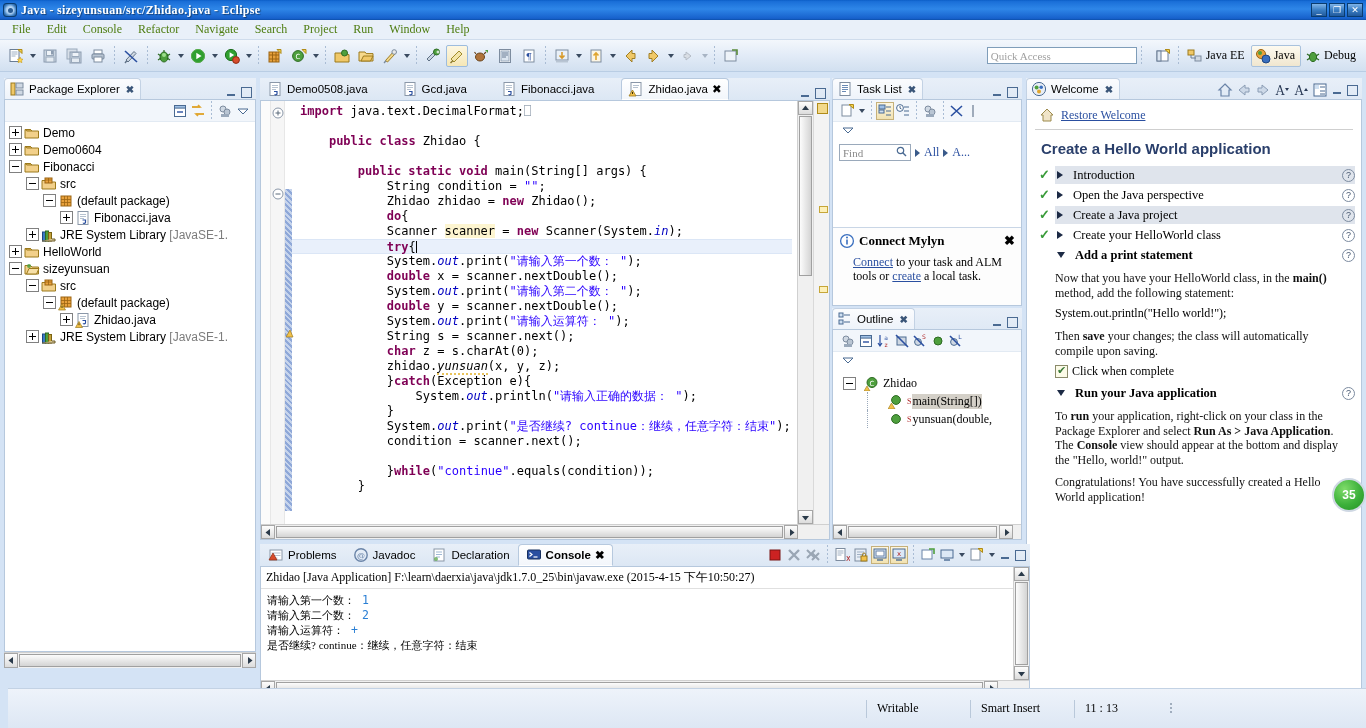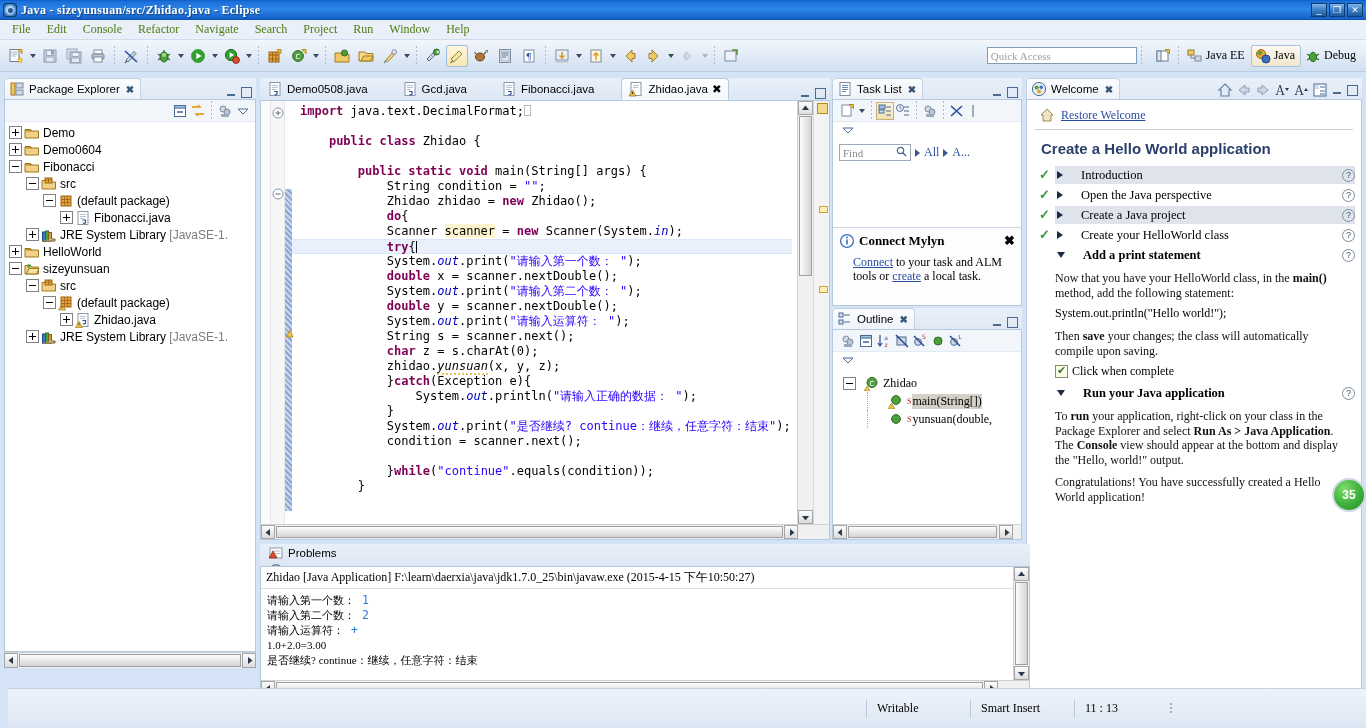--- a/index.html
+++ b/index.html
@@ -207,21 +207,21 @@
   
   #welcome { left: 1026px; top: 4px; right: 4px; bottom: 4px; }
   .wc-body { background:#fff; }
   .wc-restore { display:flex; align-items:center; gap:6px; padding: 7px 10px 6px 12px; }
   .wc-restore a { color:#2a4fa0; text-decoration: underline; font-family:"Liberation Serif",serif; font-size:12px;}
   .wc-hr { height:1px; background:#cfcfcf; margin: 0 8px; }
   .wc-h1 { font-family:"Liberation Sans",sans-serif; font-weight:bold; font-size:15px; color:#2a3f6b;
      padding: 10px 12px 8px 14px; }
   .wc-item { display:flex; align-items:center; gap:5px; height:20px; padding-left: 12px; padding-right: 6px;
      font-family:"Liberation Serif",serif; font-size:12.5px; }
-  .wc-item .bar { flex:1; display:flex; align-items:center; gap:18px; height:18px; padding-left:2px;}
+  .wc-item .bar { flex:1; display:flex; align-items:center; gap:10px; height:18px; padding-left:2px;}
   .wc-item.shaded .bar { background:#dfe4ec; }
   .wc-check { color:#3a9b3a; font-size:13px; font-weight:bold; width:11px; }
   .wc-tri-r { width:0;height:0;border-top:4px solid transparent;border-bottom:4px solid transparent;border-left:6px solid #1c2a45;}
   .wc-tri-d { width:0;height:0;border-left:4px solid transparent;border-right:4px solid transparent;border-top:6px solid #1c2a45;}
   .wc-help { width:13px;height:13px;border-radius:50%;border:1px solid #7c8ba0;color:#44556e;
      font-size:9px;line-height:11px;text-align:center;margin-left:auto;font-family:"Liberation Sans",sans-serif;}
   .wc-sub { font-weight:bold; }
   .wc-para { font-family:"Liberation Serif",serif; font-size:12px; line-height:14.5px;
      padding: 6px 12px 2px 28px; color:#111; }
   .wc-mono { font-family:"Liberation Serif",serif; font-size:12px; padding: 4px 12px 2px 28px; }
@@ -234,22 +234,22 @@
     width: 34px; height: 34px; border-radius:50%;
     background: radial-gradient(circle at 35% 30%, #7fdc6a 0%, #3cb03a 55%, #239023 100%);
     border: 2px solid #cfd8e3;
     color:#fff; font-weight:bold; font-size:12px;
     display:flex; align-items:center; justify-content:center;
     font-family:"Liberation Sans",sans-serif;
   }
 
   
   #console { left: 260px; top: 470px; right: 336px; bottom: 4px; }
-  .cs-tabbar { height: 22px; display:flex; 
-     background: linear-gradient(to bottom,#e8eff8,#dce7f4); flex-direction: column; }
+  .cs-tabbar { height: 22px; display:flex; align-items:flex-end;
+     background: linear-gradient(to bottom,#e8eff8,#dce7f4); }
   .cs-tab { display:flex; align-items:center; gap:4px; height:22px; padding: 0 7px;
      font-family:"Liberation Sans",sans-serif; font-size:11.5px; white-space:nowrap; border:1px solid transparent;}
   .cs-tab.sel { background: linear-gradient(to bottom,#ffffff,#f2f6fb); border-color:#b7c9de;
      border-bottom-color:#fff; border-top-left-radius:4px; border-top-right-radius:4px; font-weight:bold;}
   .cs-tools { margin-left:auto; display:flex; align-items:center; gap:1px; padding-right:3px;}
   .cs-body { position:absolute; left:0;right:0;top:22px;bottom:0; border:1px solid #b6c8dd; background:#fff; }
   .cs-head { font-family:"Liberation Serif",serif; font-size:12px; padding: 2px 4px 2px 5px;
      border-bottom:1px solid #e0e0e0; white-space:nowrap; overflow:hidden; }
   .cs-out { padding: 4px 6px; font-family:"DejaVu Sans Mono", monospace; font-size: 11.5px; line-height: 15px; }
   .cs-out .cn { font-family:"Liberation Serif",serif; font-size: 11px; }
@@ -1371,21 +1371,20 @@
           <div class="minbtn"></div>
           <div class="maxbtn"></div>
         </div>
       </div>
       <div class="cs-body">
         <div class="cs-head">Zhidao [Java Application] F:\learn\daerxia\java\jdk1.7.0_25\bin\javaw.exe (2015-4-15 下午10:50:27)</div>
         <div class="cs-out">
             <div><span class="cn">请输入第一个数：</span><span class="cs-in"> 1</span></div>
             <div><span class="cn">请输入第二个数：</span><span class="cs-in"> 2</span></div>
             <div><span class="cn">请输入运算符：</span><span class="cs-in"> +</span></div>
-            <div><span class="cn">1.0+2.0=3.00</span></div>
             <div><span class="cn">是否继续? continue：继续，任意字符：结束</span></div>
           </div>
         <div class="vscroll" style="right:0;top:0;bottom:15px;">
           <div class="arrowbtn" style="top:0;">
             <svg width="7" height="7" viewBox="0 0 7 7">
                 <path d="M0 5 L7 5 L3.5 0.5 Z" fill="#2a3a4a"></path>
               </svg>
           </div>
           <div class="thumb" style="top:15px;bottom:15px;"></div>
           <div class="arrowbtn" style="bottom:0;">

